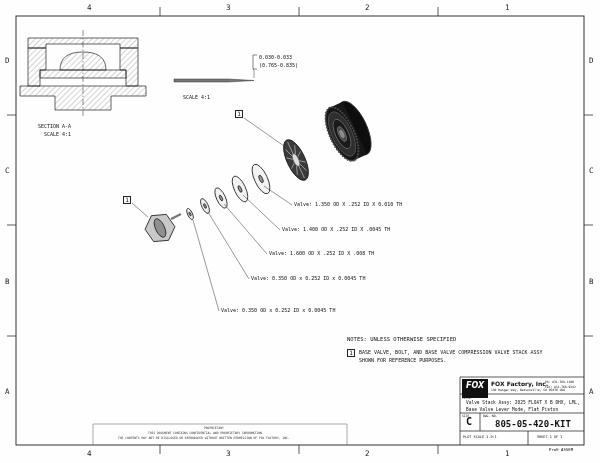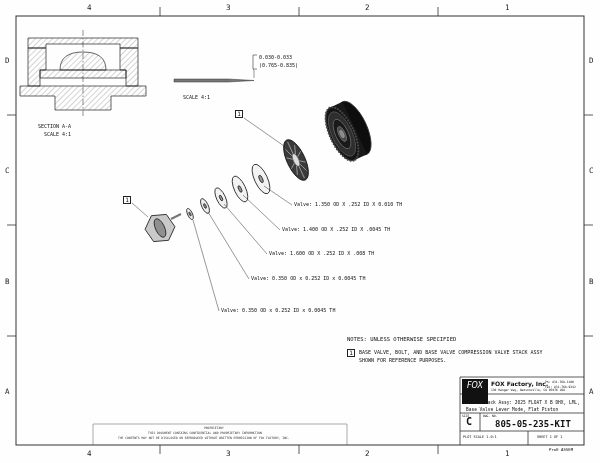--- a/index.html
+++ b/index.html
@@ -9,22 +9,22 @@
   .gfx { position:absolute; left:0; top:0; }
   .t { position:absolute; white-space:nowrap; color:#111; transform-origin:0 0; }
   .zone { font-size:7.5px; color:#222; }
   .s3  { font-size:6px;  transform:scale(0.5); }
   .s35 { font-size:7px;  transform:scale(0.5); }
   .s4  { font-size:8px;  transform:scale(0.5); }
   .s45 { font-size:9px;  transform:scale(0.5); }
   .s5  { font-size:10px; transform:scale(0.5); }
   .s55 { font-size:11px; transform:scale(0.5); }
   .flag { position:absolute; width:8px; height:8px; border:1px solid #222; font-size:6px; line-height:6px; text-align:center; color:#111; background:#fff; }
-  .logo { position:absolute; left:462px; top:379px; width:26px; height:25px; background:#111; color:#fff;
-          font-style:italic; font-weight:normal; font-size:8px; line-height:13px; text-align:center;
+  .logo { position:absolute; left:462px; top:379px; width:26px; height:19px; background:#111; color:#fff;
+          font-style:italic; font-weight:bold; font-size:8px; line-height:13px; text-align:center;
           font-family:"DejaVu Sans", sans-serif; }
   .company { position:absolute; left:491px; top:380px; font-size:6px; font-weight:bold; color:#111;
              font-family:"DejaVu Sans", sans-serif; white-space:nowrap; }
   .dwgno { position:absolute; left:495px; top:419px; font-size:9px; font-weight:bold; color:#111; white-space:nowrap; }
   .sizeC { position:absolute; left:466px; top:416px; font-size:10px; font-weight:bold; color:#111; }
 </style>
 </head>
 <body>
 
 <div class="sheet">
@@ -194,21 +194,21 @@
   <div class="company">FOX Factory, Inc.</div>
   <div class="t s3" style="left:491px;top:388px">130 Hangar Way, Watsonville, CA 95076 USA</div>
   <div class="t s3" style="left:545px;top:380px">Ph: 831-768-1100</div>
   <div class="t s3" style="left:545px;top:385px">Fax: 831-768-9342</div>
   <div class="t s3" style="left:462px;top:396px">TITLE</div>
   <div class="t s45" style="left:466px;top:400px">Valve Stack Assy: 2025 FLOAT X B DHX, LML,</div>
   <div class="t s45" style="left:466px;top:407px">Base Valve Lever Mode, Flat Piston</div>
   <div class="t s3" style="left:462px;top:414px">SIZE</div>
   <div class="sizeC">C</div>
   <div class="t s3" style="left:483px;top:414px">DWG. NO.</div>
-  <div class="dwgno">805-05-235-KIT</div>
+  <div class="dwgno">805-05-420-KIT</div>
   <div class="t s35" style="left:463px;top:435px">PLOT SCALE 1.0:1</div>
   <div class="t s35" style="left:537px;top:435px">SHEET 1 OF 1</div>
   <div class="t s4" style="left:549px;top:447px">ProE ASSEM</div>
 
   <div class="t s3" style="left:204px;top:426px;color:#333">PROPRIETARY</div>
   <div class="t s3" style="left:148px;top:431px;color:#333">THIS DOCUMENT CONTAINS CONFIDENTIAL AND PROPRIETARY INFORMATION</div>
   <div class="t s3" style="left:118px;top:436px;color:#333">THE CONTENTS MAY NOT BE DISCLOSED OR REPRODUCED WITHOUT WRITTEN PERMISSION OF FOX FACTORY, INC.</div>
 
 </div>
 

